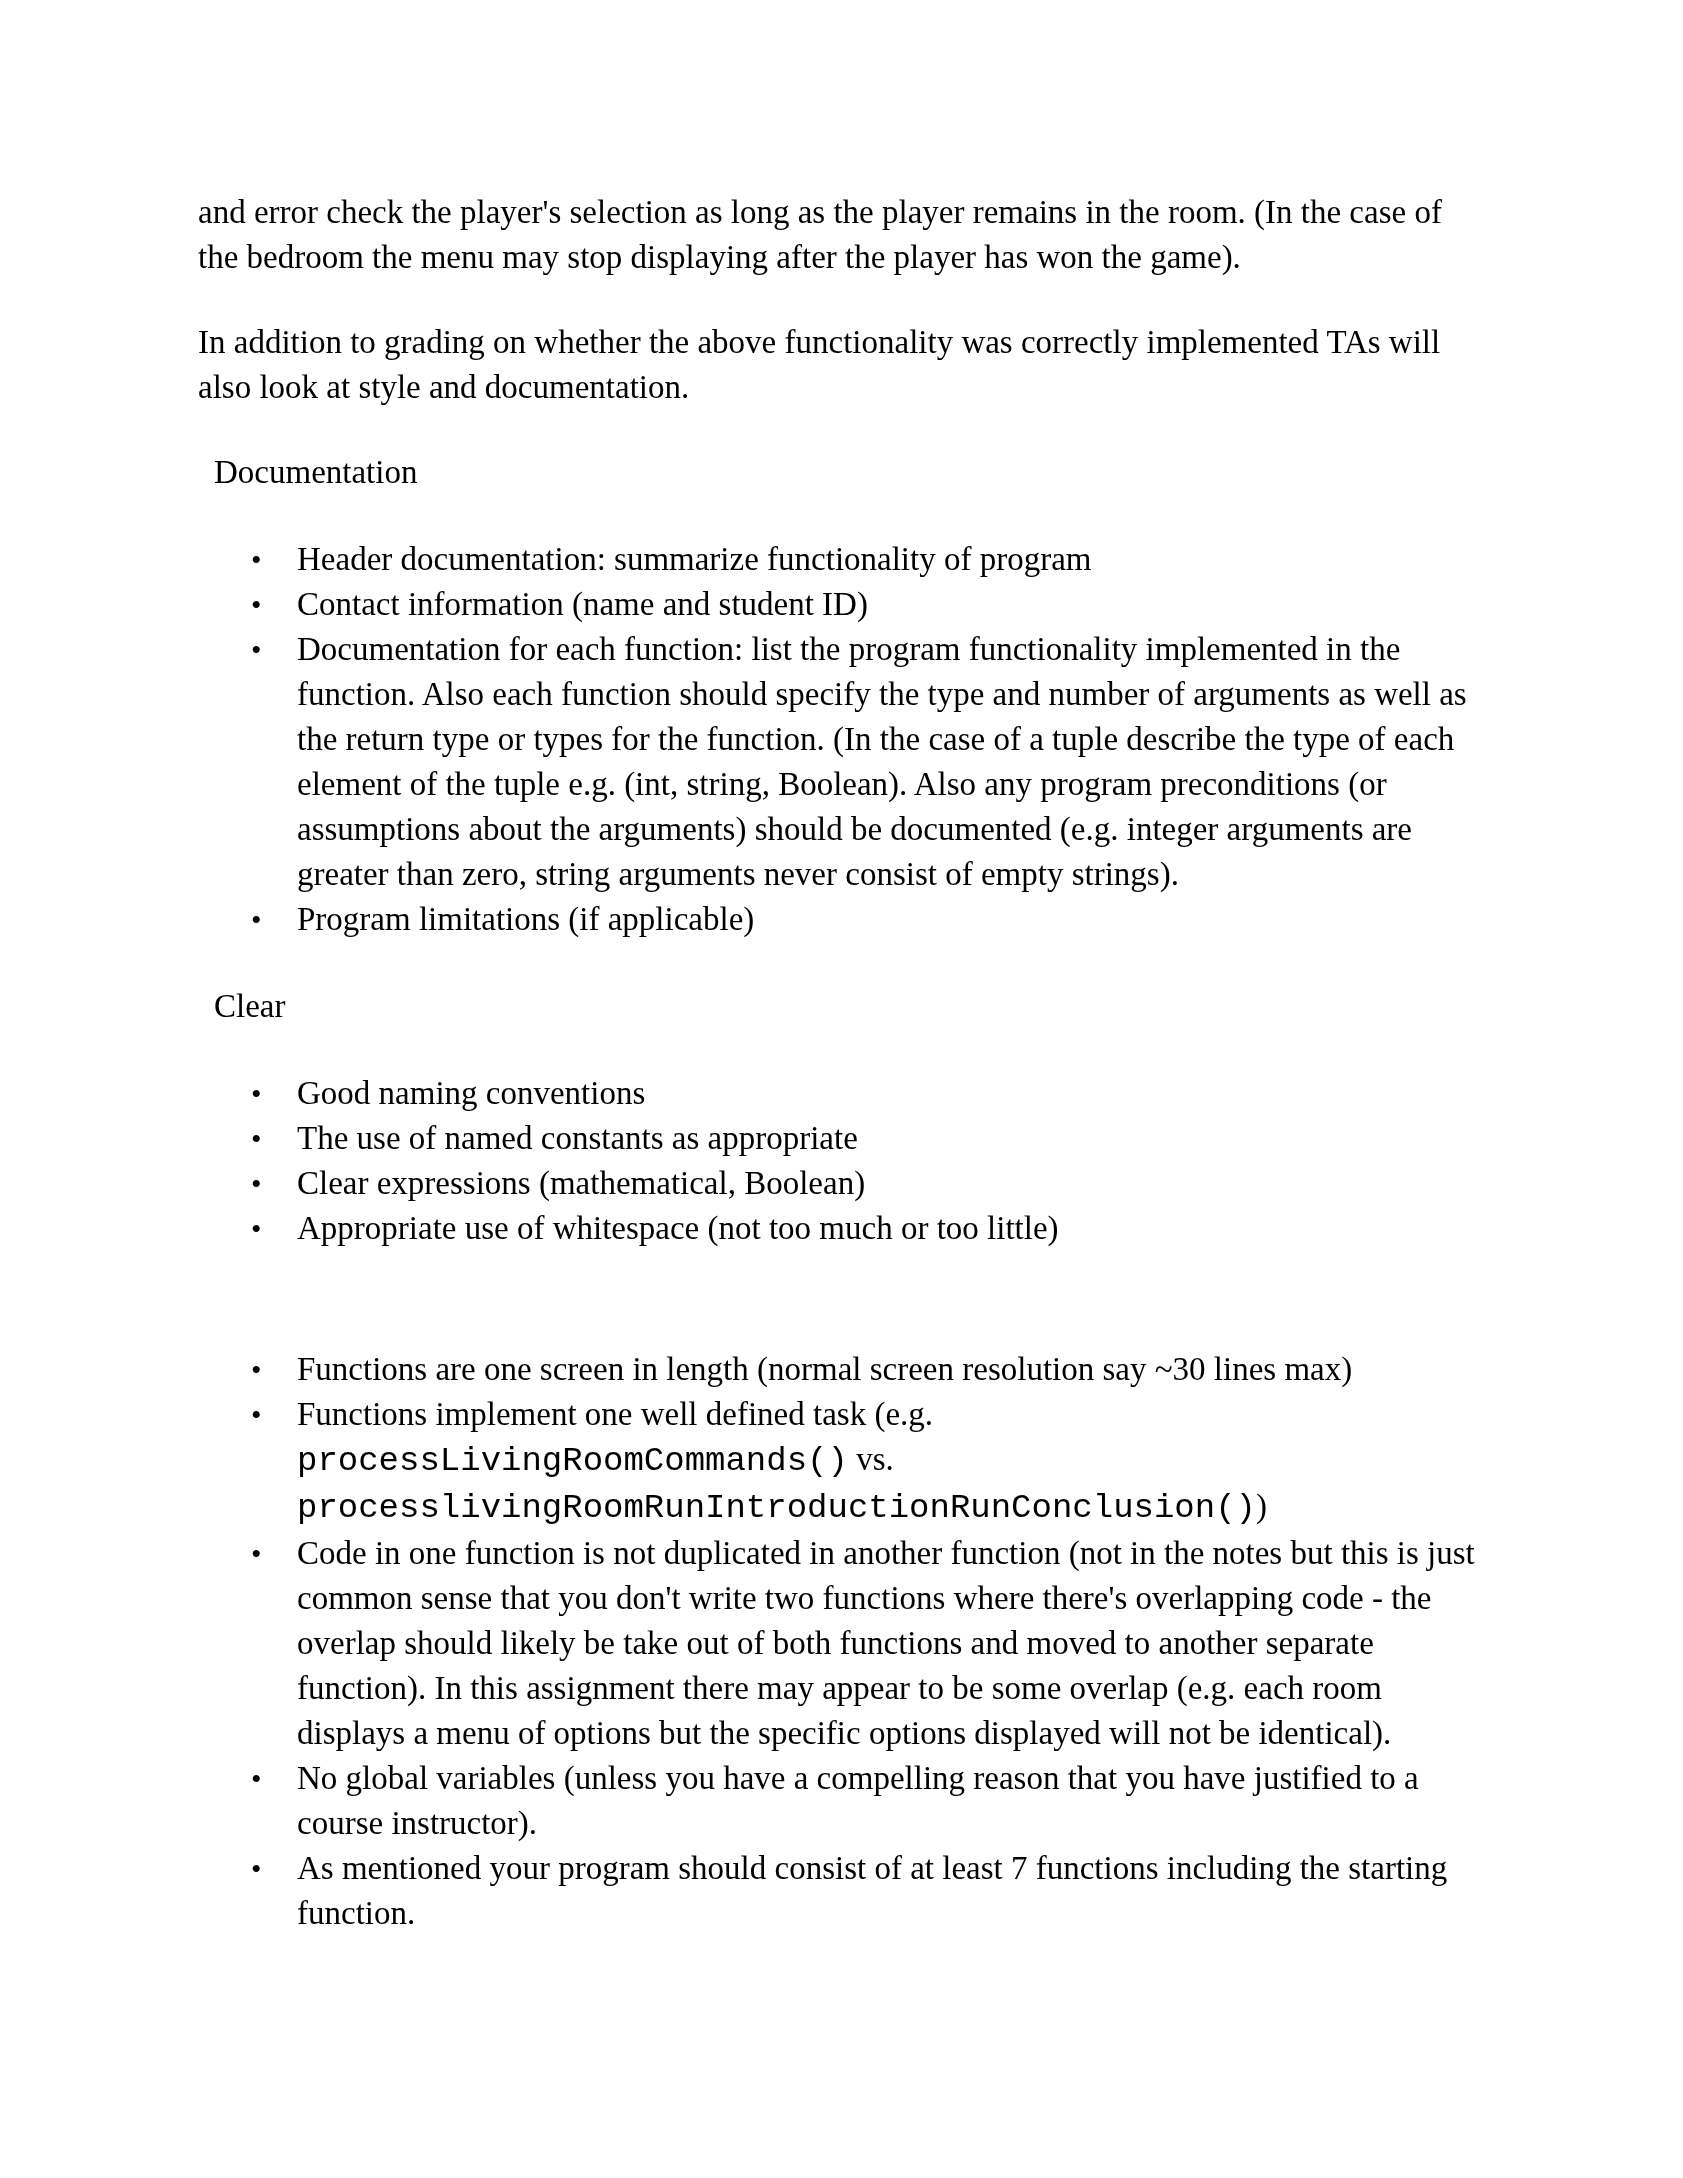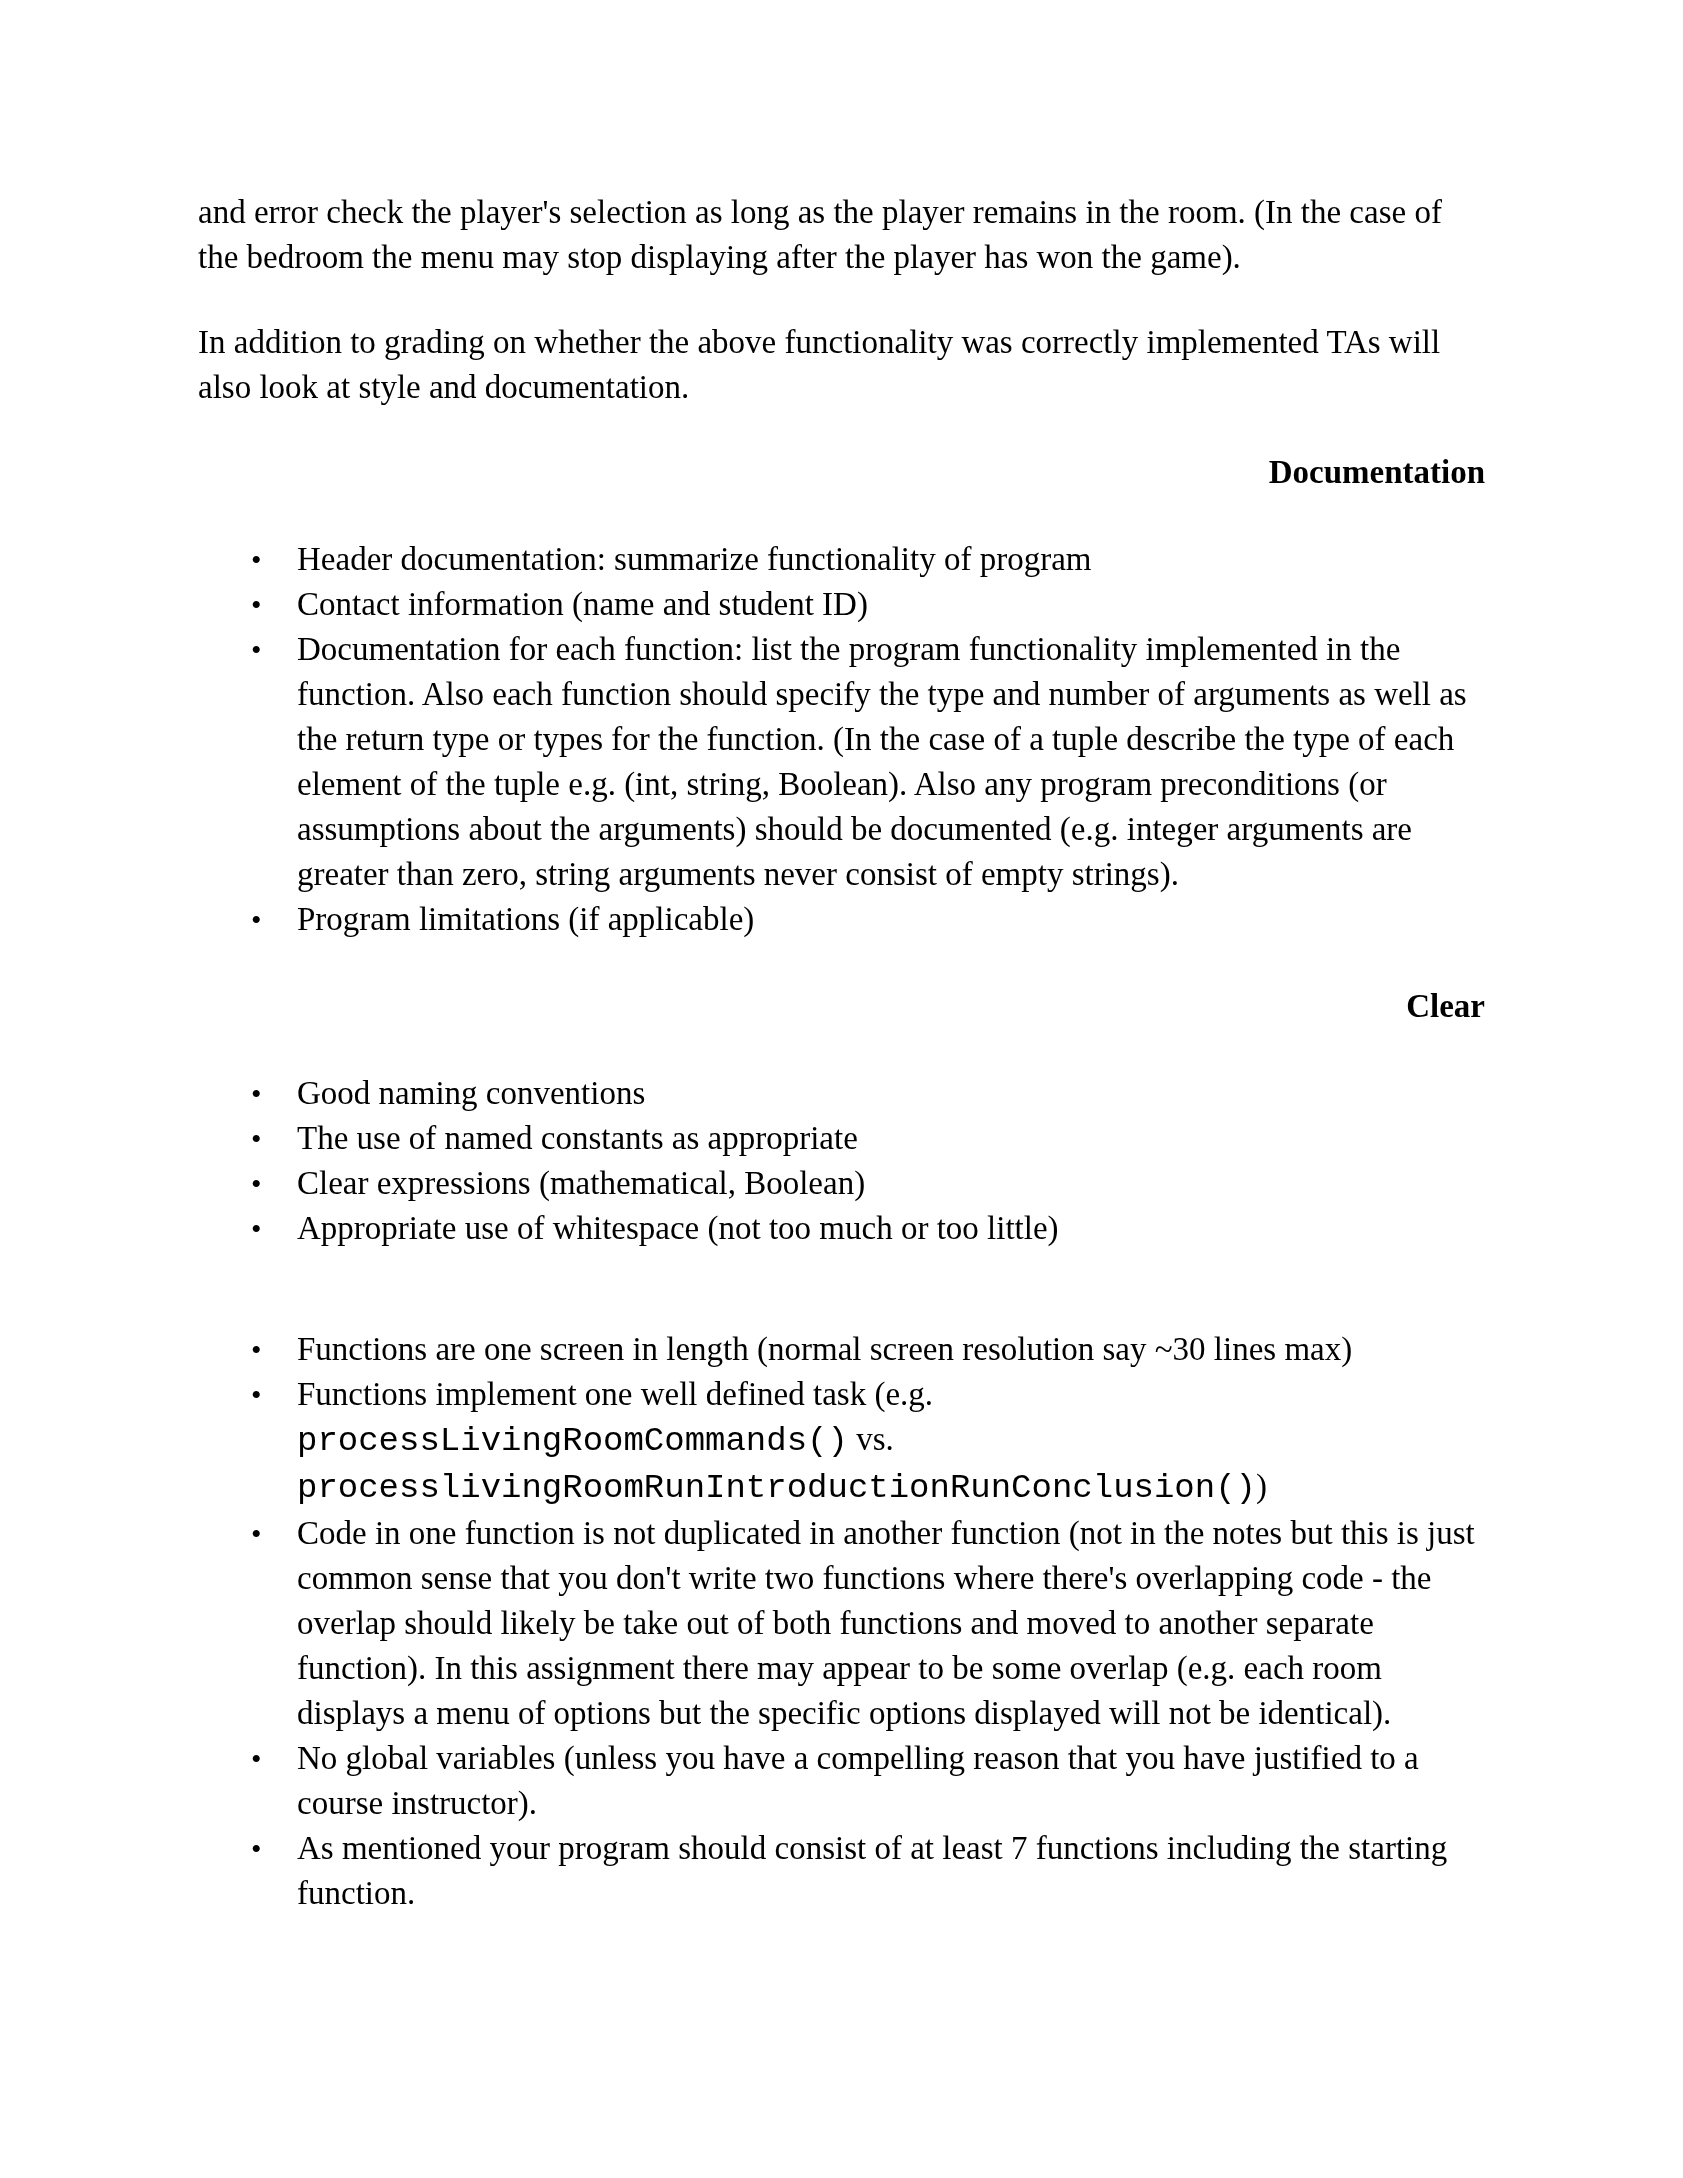--- a/index.html
+++ b/index.html
@@ -21,44 +21,43 @@
   .content {
     position: absolute;
     left: 198px;
     top: 190px;
     width: 1287px;
   }
   .para {
     margin: 0 0 40px 0;
   }
   .heading {
-    font-weight: bold;
+    font-weight: normal;
     font-size: 33px;
     margin: 0 0 42px 16px;
-    text-align: right;
   }
   ul.bullets {
     list-style: none;
     margin: 0 0 42px 0;
     padding: 0 0 0 99px;
   }
   ul.bullets li {
     position: relative;
     margin: 0;
     padding: 0;
   }
   ul.bullets li::before {
     content: "\2022";
     position: absolute;
     left: -46px;
     top: 0;
     font-size: 30px;
   }
   ul.bullets.spaced-down {
-    margin-top: 76px;
+    margin-top: 96px;
   }
   .code {
     font-family: "Liberation Mono", "DejaVu Sans Mono", monospace;
     font-size: 34px;
   }
 </style>
 </head>
 <body>
 
 <div class="page">

